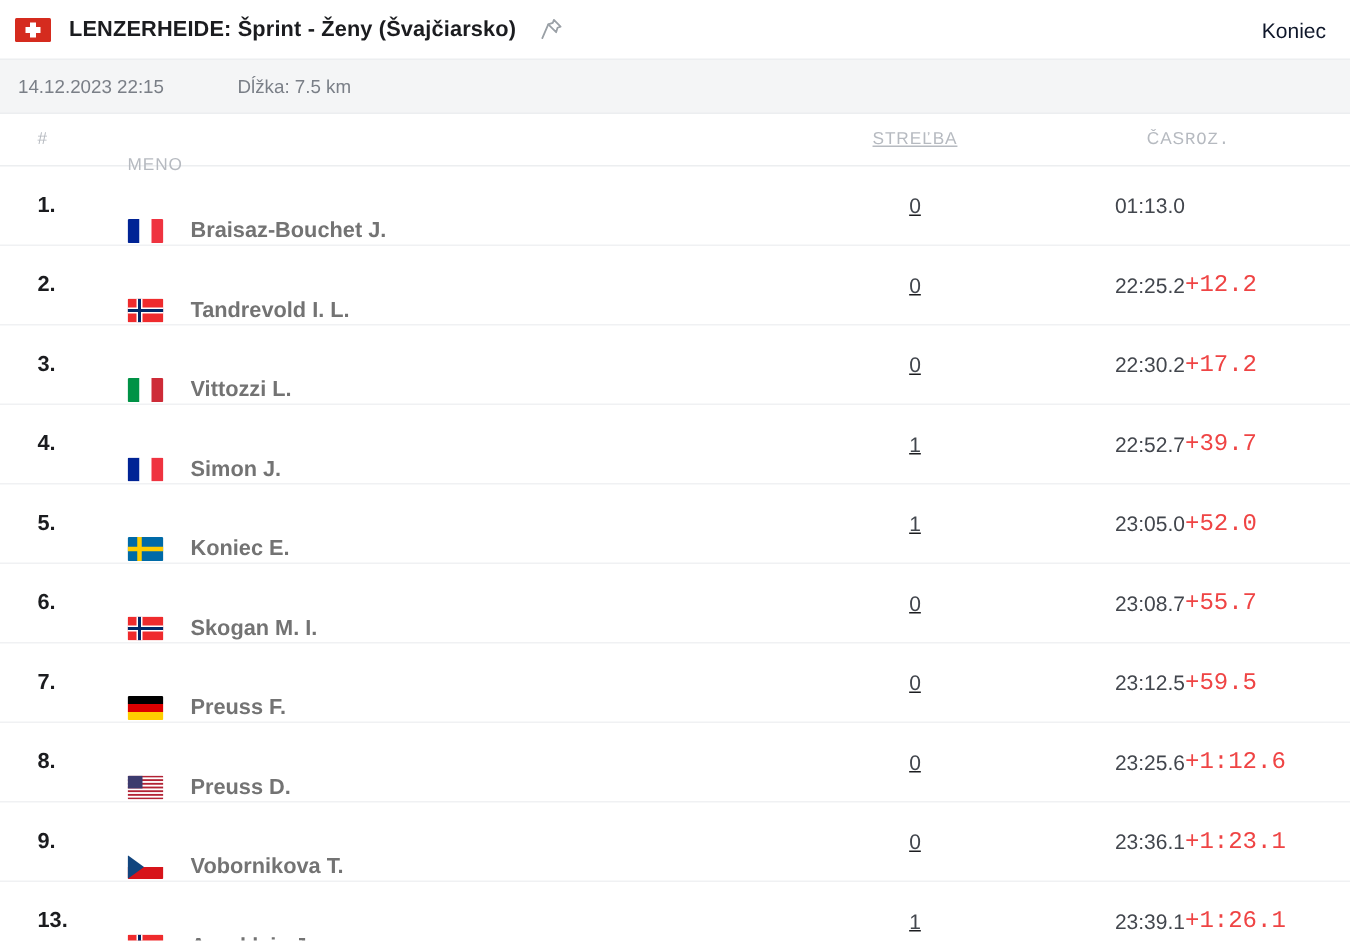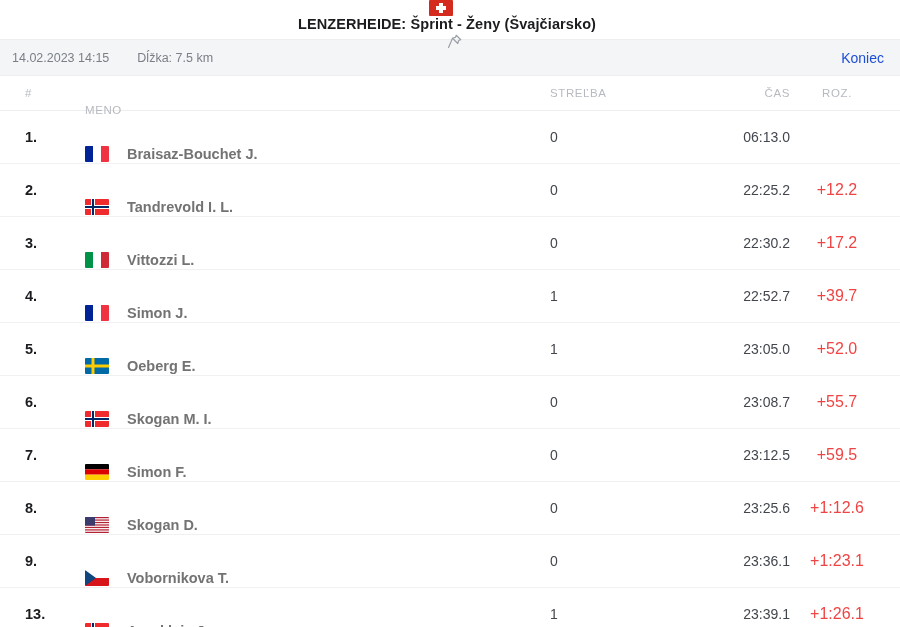--- a/index.html
+++ b/index.html
@@ -17,21 +17,20 @@
 
   
   .header {
     height: 40px;
     display: flex;
     align-items: center;
     padding: 0 16px 0 10px;
     border-bottom: 1px solid #eceef0;
     box-sizing: border-box;
     background: #ffffff;
-    flex-direction: column;
   }
   .header-flag {
     width: 24px;
     height: 16px;
     flex: 0 0 auto;
     margin-right: 12px;
     border-radius: 1px;
     overflow: hidden;
     position: relative;
   }
@@ -48,47 +47,47 @@
     height: 18px;
     flex: 0 0 auto;
     display: flex;
     align-items: center;
     justify-content: center;
     cursor: pointer;
   }
   .header-status {
     margin-left: auto;
     font-size: 14px;
-    color: #1d4ed8;
+    color: #0f172a;
     white-space: nowrap;
   }
 
   
   .subheader {
     height: 36px;
     display: flex;
     align-items: center;
     padding: 0 16px 0 12px;
     box-sizing: border-box;
     background: #f4f5f6;
     border-bottom: 1px solid #eceef0;
     font-size: 12.5px;
     color: #7a7f87;
   }
   .subheader-date { margin-right: 28px; white-space: nowrap; }
-  .subheader-length { white-space: nowrap; }
+  .subheader-length { white-space: nowrap; margin-left: 21px; }
 
   
   .table { width: 100%; }
 
   .col-rank   { width: 80px;  text-align: left;  padding-left: 25px; box-sizing: border-box; }
   .col-name   { flex: 1 1 auto; display: flex; align-items: center; min-width: 0; margin-top: 33px; }
-  .col-shoot  { width: 120px; text-align: left; box-sizing: border-box; }
+  .col-shoot  { width: 120px; text-align: center; box-sizing: border-box; text-decoration: underline; }
   .col-time   { width: 120px; text-align: right; box-sizing: border-box; }
-  .col-diff   { width: 110px; text-align: center; padding-right: 16px; box-sizing: border-box; }
+  .col-diff   { width: 110px; text-align: left; padding-right: 16px; box-sizing: border-box; font-family: Liberation Mono, monospace; }
 
   .thead {
     display: flex;
     align-items: center;
     height: 34px;
     font-size: 11.5px;
     letter-spacing: 0.6px;
     color: #b6bac0;
     border-bottom: 1px solid #eceef0;
   }
@@ -147,21 +146,21 @@
   <div class="pin-icon">
     <svg width="17" height="17" viewBox="0 0 24 24" fill="none" stroke="#9aa0a6" stroke-width="1.7" stroke-linecap="round" stroke-linejoin="round" aria-hidden="true">
       <path d="M14.5 3.2 L20.8 9.5 L17.9 10.6 L16.6 14.8 L9.2 7.4 L13.4 6.1 Z"></path>
       <line x1="9.2" y1="7.4" x2="3.6" y2="20.4"></line>
     </svg>
   </div>
   <div class="header-status">Koniec</div>
 </div>
 
 <div class="subheader">
-  <span class="subheader-date">14.02.2023 14:15</span>
+  <span class="subheader-date">14.12.2023 22:15</span>
   <span class="subheader-length">Dĺžka: 7.5 km</span>
 </div>
 
 <div class="table">
 
   <div class="thead">
     <div class="col-rank">#</div>
     <div class="col-name">MENO</div>
     <div class="col-shoot">STREĽBA</div>
     <div class="col-time">ČAS</div>
@@ -175,21 +174,21 @@
           <span class="flag">
             <svg viewBox="0 0 24 16" preserveAspectRatio="none" class="fl" aria-hidden="true">
               <rect width="8" height="16" fill="#002395"></rect>
               <rect x="8" width="8" height="16" fill="#ffffff"></rect>
               <rect x="16" width="8" height="16" fill="#ef3340"></rect>
             </svg>
           </span>
           <span class="pname">Braisaz-Bouchet J.</span>
         </div>
         <div class="col-shoot"><span class="shoot">0</span></div>
-        <div class="col-time"><span class="time">06:13.0</span></div>
+        <div class="col-time"><span class="time">01:13.0</span></div>
         <div class="col-diff"><span class="diff"></span></div>
       </div>
       <div class="row">
         <div class="col-rank"><span class="rank">2.</span></div>
         <div class="col-name">
           <span class="flag">
             <svg viewBox="0 0 24 16" preserveAspectRatio="none" class="fl" aria-hidden="true">
               <rect width="24" height="16" fill="#ef2b2d"></rect>
               <rect x="6" y="0" width="4" height="16" fill="#ffffff"></rect>
               <rect x="0" y="6" width="24" height="4" fill="#ffffff"></rect>
@@ -238,21 +237,21 @@
       <div class="row">
         <div class="col-rank"><span class="rank">5.</span></div>
         <div class="col-name">
           <span class="flag">
             <svg viewBox="0 0 24 16" preserveAspectRatio="none" class="fl" aria-hidden="true">
               <rect width="24" height="16" fill="#006aa7"></rect>
               <rect x="6.5" y="0" width="3" height="16" fill="#fecc00"></rect>
               <rect x="0" y="6.5" width="24" height="3" fill="#fecc00"></rect>
             </svg>
           </span>
-          <span class="pname">Oeberg E.</span>
+          <span class="pname">Koniec E.</span>
         </div>
         <div class="col-shoot"><span class="shoot">1</span></div>
         <div class="col-time"><span class="time">23:05.0</span></div>
         <div class="col-diff"><span class="diff">+52.0</span></div>
       </div>
       <div class="row">
         <div class="col-rank"><span class="rank">6.</span></div>
         <div class="col-name">
           <span class="flag">
             <svg viewBox="0 0 24 16" preserveAspectRatio="none" class="fl" aria-hidden="true">
@@ -272,21 +271,21 @@
       <div class="row">
         <div class="col-rank"><span class="rank">7.</span></div>
         <div class="col-name">
           <span class="flag">
             <svg viewBox="0 0 24 16" preserveAspectRatio="none" class="fl" aria-hidden="true">
               <rect width="24" height="5.34" fill="#000000"></rect>
               <rect y="5.34" width="24" height="5.33" fill="#dd0000"></rect>
               <rect y="10.67" width="24" height="5.33" fill="#ffce00"></rect>
             </svg>
           </span>
-          <span class="pname">Simon F.</span>
+          <span class="pname">Preuss F.</span>
         </div>
         <div class="col-shoot"><span class="shoot">0</span></div>
         <div class="col-time"><span class="time">23:12.5</span></div>
         <div class="col-diff"><span class="diff">+59.5</span></div>
       </div>
       <div class="row">
         <div class="col-rank"><span class="rank">8.</span></div>
         <div class="col-name">
           <span class="flag">
             <svg viewBox="0 0 24 16" preserveAspectRatio="none" class="fl" aria-hidden="true">
@@ -294,21 +293,21 @@
               <rect y="0" width="24" height="1.23" fill="#b22234"></rect>
               <rect y="2.46" width="24" height="1.23" fill="#b22234"></rect>
               <rect y="4.92" width="24" height="1.23" fill="#b22234"></rect>
               <rect y="7.38" width="24" height="1.23" fill="#b22234"></rect>
               <rect y="9.84" width="24" height="1.23" fill="#b22234"></rect>
               <rect y="12.3" width="24" height="1.23" fill="#b22234"></rect>
               <rect y="14.76" width="24" height="1.24" fill="#b22234"></rect>
               <rect width="10" height="8.61" fill="#3c3b6e"></rect>
             </svg>
           </span>
-          <span class="pname">Skogan D.</span>
+          <span class="pname">Preuss D.</span>
         </div>
         <div class="col-shoot"><span class="shoot">0</span></div>
         <div class="col-time"><span class="time">23:25.6</span></div>
         <div class="col-diff"><span class="diff">+1:12.6</span></div>
       </div>
       <div class="row">
         <div class="col-rank"><span class="rank">9.</span></div>
         <div class="col-name">
           <span class="flag">
             <svg viewBox="0 0 24 16" preserveAspectRatio="none" class="fl" aria-hidden="true">

